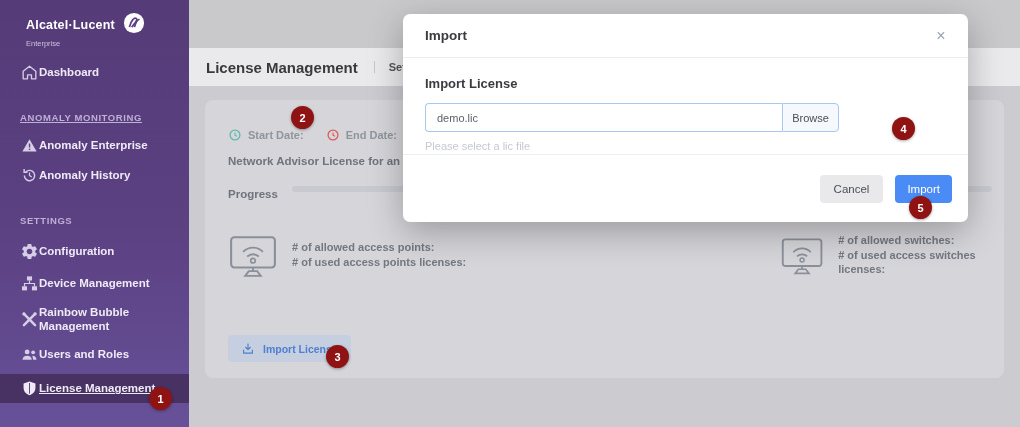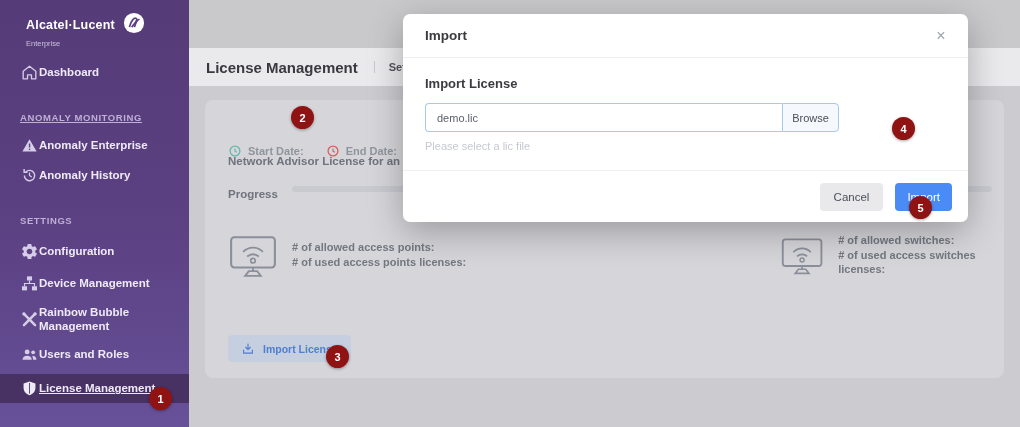--- a/index.html
+++ b/index.html
@@ -24,21 +24,21 @@
 
   
   .topstrip{position:absolute;left:189px;top:0;width:831px;height:48px;background:#c9c9cc;}
   .pageheader{position:absolute;left:189px;top:48px;width:831px;height:38px;background:#eaeaec;
               display:flex;align-items:center;}
   .page-title{color:#3a3a3e;font-size:15px;font-weight:bold;margin-left:17px;}
   .crumb{margin-left:16px;padding-left:14px;border-left:1px solid #c8c8cc;
          color:#55565c;font-size:11px;font-weight:bold;}
   .card{position:absolute;left:205px;top:100px;width:799px;height:278px;background:#d6d6da;
         border-radius:8px;}
-  .dates-row{position:absolute;left:23px;top:28px;display:flex;align-items:center;gap:22px;margin-top:16px;}
+  .dates-row{position:absolute;left:23px;top:28px;display:flex;align-items:center;gap:22px;}
   .date-item{display:flex;align-items:center;gap:6px;color:#8f959d;font-size:11px;font-weight:bold;}
   .lic-desc{position:absolute;left:23px;top:55px;color:#6f737d;font-size:11.5px;font-weight:bold;
             white-space:nowrap;}
   .progress-row{position:absolute;left:23px;top:78px;display:flex;align-items:center;gap:14px;}
   .progress-label{color:#6f737d;font-size:11.5px;font-weight:bold;margin-top:10px;}
   .progress-track{width:700px;height:6px;border-radius:3px;background:#c9cad0;}
   .stat{position:absolute;display:flex;align-items:center;gap:14px;}
   .stat-left{left:23px;top:132px;}
   .stat-right{left:575px;top:132px;}
   .stat-lines{color:#737780;font-size:11px;font-weight:bold;line-height:1.35;}
@@ -57,21 +57,21 @@
                background:transparent;color:#9ca3ad;font-size:16px;cursor:pointer;line-height:26px;}
   .modal-sub{position:absolute;left:22px;top:62px;color:#3b3b40;font-size:13px;font-weight:600;}
   .file-row{position:absolute;left:22px;top:89px;width:414px;height:29px;display:flex;}
   .file-input{flex:1;height:29px;box-sizing:border-box;border:1px solid #a9c8ef;border-right:none;
               border-radius:4px 0 0 4px;padding:0 11px;font-size:11px;color:#5a5f6a;
               font-family:inherit;background:#ffffff;outline:none;}
   .btn-browse{width:57px;height:29px;box-sizing:border-box;border:1px solid #a9c8ef;
               border-radius:0 4px 4px 0;background:#f5f8fc;color:#4a4f58;font-size:11px;
               cursor:pointer;font-family:inherit;}
   .helper{position:absolute;left:22px;top:126px;color:#c6c9d1;font-size:11px;}
-  .modal-foot{position:absolute;left:0;bottom:0;width:100%;height:52px;box-sizing:border-box;
+  .modal-foot{position:absolute;left:0;bottom:0;width:100%;height:68px;box-sizing:border-box;
               border-top:1px solid #eef0f2;display:flex;align-items:center;justify-content:flex-end;
               gap:12px;padding-right:16px;}
   .btn-cancel{height:28px;padding:0 14px;border:none;border-radius:4px;background:#e9e9eb;
               color:#4a4f58;font-size:11.5px;cursor:pointer;font-family:inherit;}
   .btn-confirm{height:28px;padding:0 12px;border:none;border-radius:4px;background:#4b8bf5;
                color:#ffffff;font-size:11.5px;cursor:pointer;font-family:inherit;}
 
   
   .badge{position:absolute;width:23px;height:23px;border-radius:50%;background:#8f1313;
          color:#ffffff;font-size:11px;font-weight:bold;display:flex;align-items:center;

